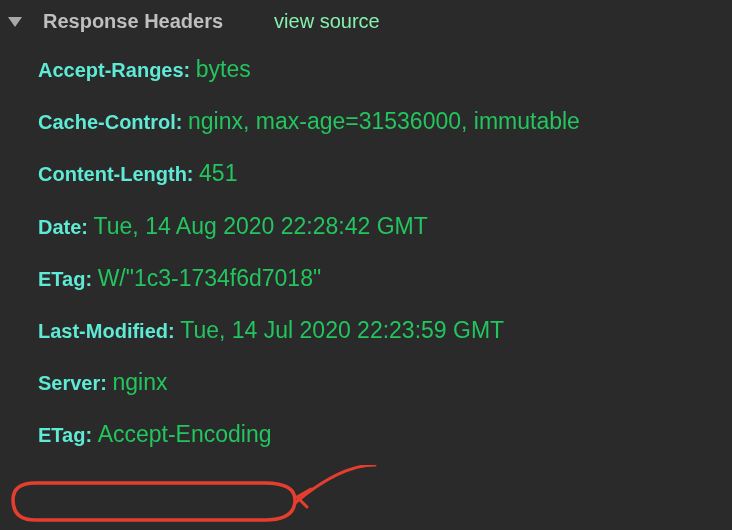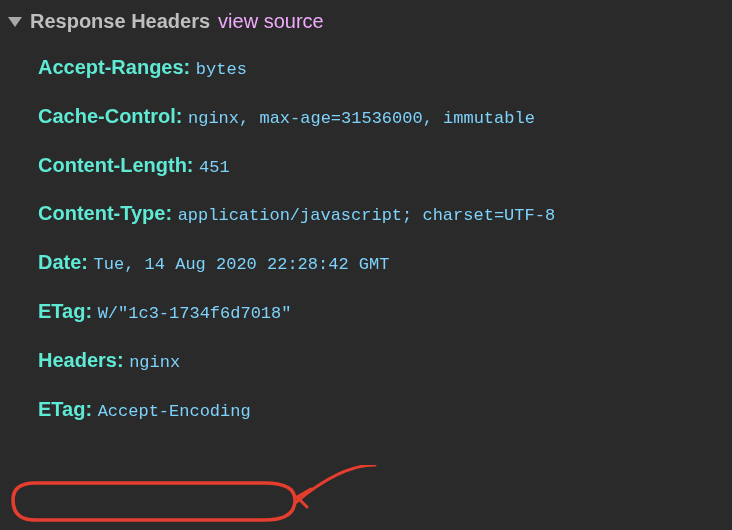--- a/index.html
+++ b/index.html
@@ -13,54 +13,55 @@
       font-family: -apple-system, BlinkMacSystemFont, "Segoe UI", Helvetica, Arial, sans-serif;
       font-size: 20px;
       width: 732px;
       height: 530px;
       overflow: hidden;
       position: relative;
     }
     .section-header {
       display: flex;
       align-items: center;
-      gap: 8px;
+      gap: 21px;
       padding: 10px 8px 6px 8px;
     }
     .triangle {
       width: 0;
       height: 0;
       border-left: 7px solid transparent;
       border-right: 7px solid transparent;
       border-top: 10px solid #a8a8a8;
       flex-shrink: 0;
     }
     .section-title {
       color: #bfbfbf;
       font-weight: 600;
     }
     .view-source {
-      color: #f0abfc;
+      color: #86efac;
+      margin-left: 30px;
       font-weight: 400;
     }
     .headers-list {
       padding: 4px 0 0 38px;
     }
     .header-row {
       padding: 10px 0;
       line-height: 1.4;
     }
     .header-name {
       color: #5eead4;
       font-weight: 700;
     }
     .header-value {
-      color: #7dd3fc;
-      font-family: Liberation Mono, monospace;
-      font-size: 17px;
+      color: #22c55e;
+      font-family: Liberation Sans, sans-serif;
+      font-size: 23px;
       font-weight: 400;
     }
     .annotation {
       position: absolute;
       left: 5px;
       bottom: 0;
       width: 380px;
       height: 65px;
       pointer-events: none;
     }
@@ -81,33 +82,33 @@
   </div>
   <div class="header-row">
     <span class="header-name">Cache-Control:</span>
     <span class="header-value">nginx, max-age=31536000, immutable</span>
   </div>
   <div class="header-row">
     <span class="header-name">Content-Length:</span>
     <span class="header-value">451</span>
   </div>
   <div class="header-row">
-    <span class="header-name">Content-Type:</span>
-    <span class="header-value">application/javascript; charset=UTF-8</span>
-  </div>
-  <div class="header-row">
     <span class="header-name">Date:</span>
     <span class="header-value">Tue, 14 Aug 2020 22:28:42 GMT</span>
   </div>
   <div class="header-row">
     <span class="header-name">ETag:</span>
     <span class="header-value">W/"1c3-1734f6d7018"</span>
   </div>
   <div class="header-row">
-    <span class="header-name">Headers:</span>
+    <span class="header-name">Last-Modified:</span>
+    <span class="header-value">Tue, 14 Jul 2020 22:23:59 GMT</span>
+  </div>
+  <div class="header-row">
+    <span class="header-name">Server:</span>
     <span class="header-value">nginx</span>
   </div>
   <div class="header-row">
     <span class="header-name">ETag:</span>
     <span class="header-value">Accept-Encoding</span>
   </div>
 
 </div>
 
 <svg class="annotation" viewBox="0 0 380 65">

